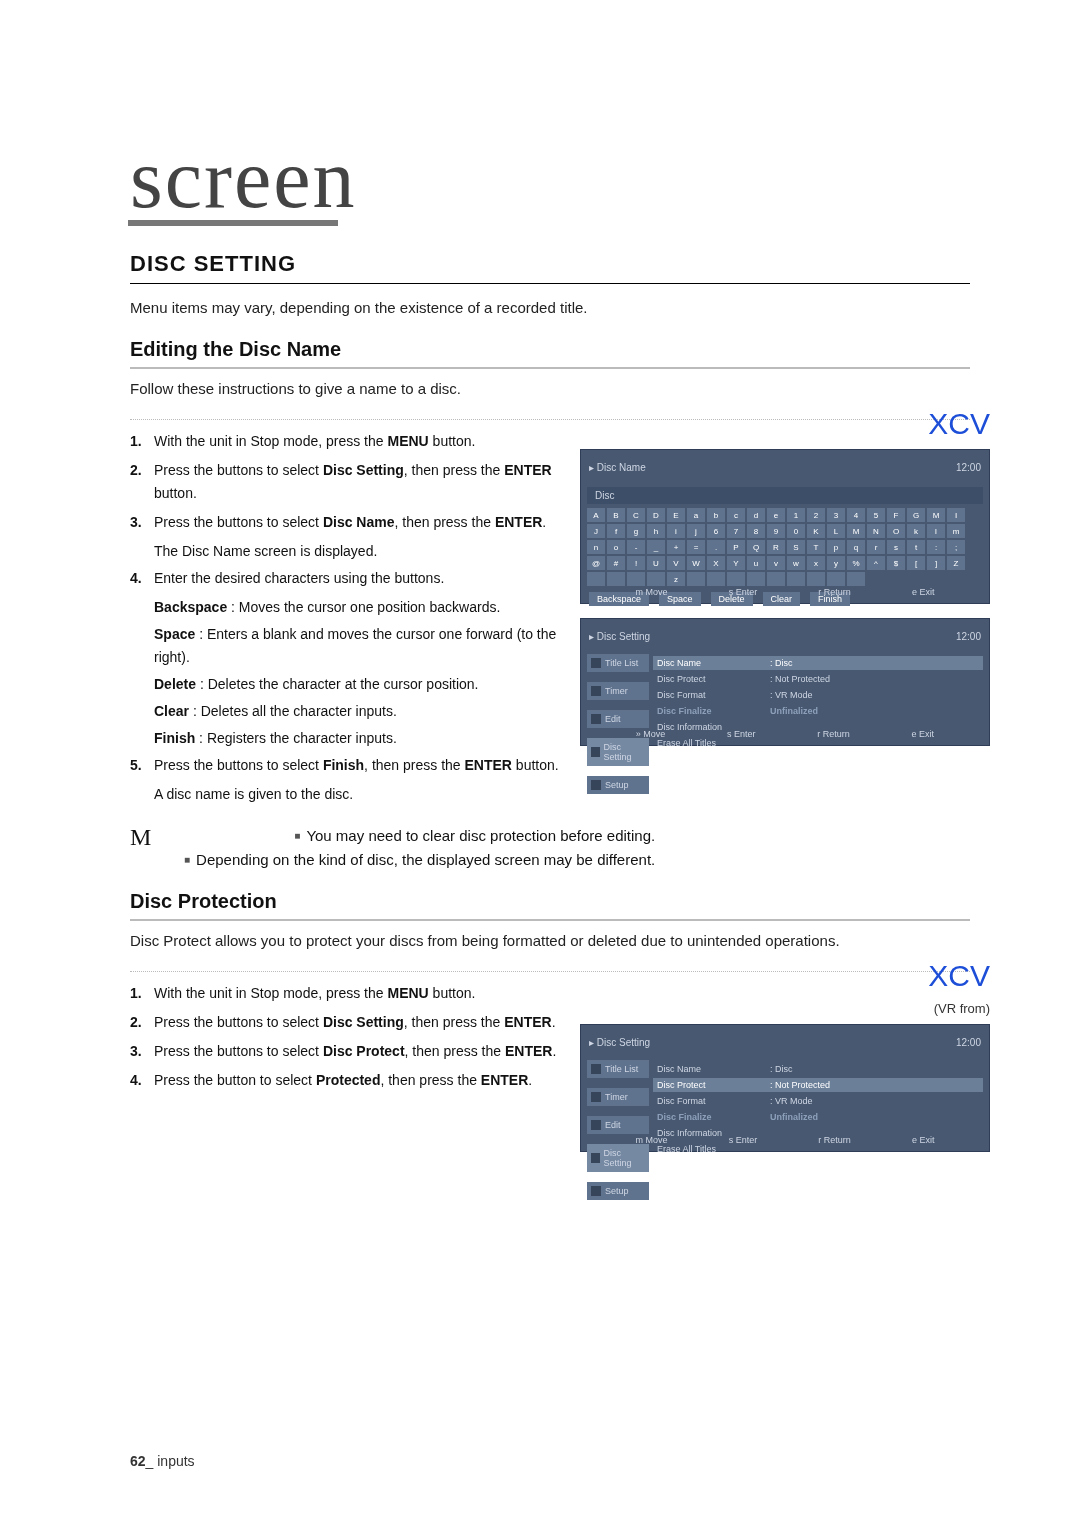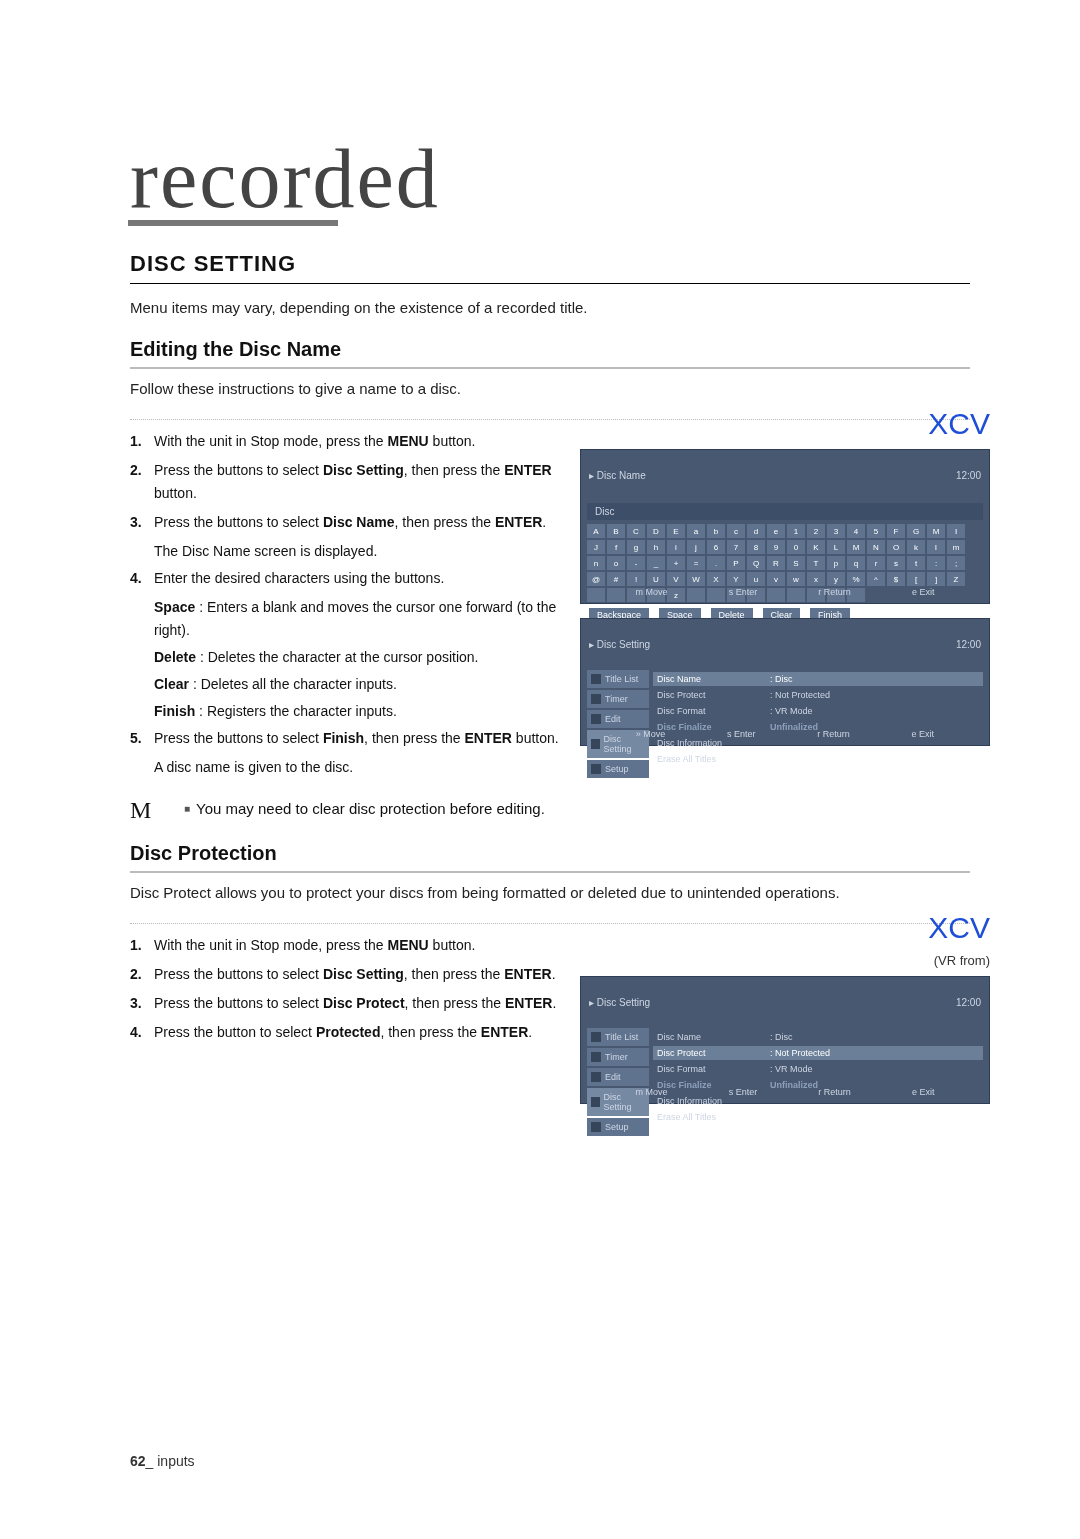--- a/index.html
+++ b/index.html
@@ -21,63 +21,64 @@
   ol.numlist { list-style: none; counter-reset: n; font-size: 14px; line-height: 23px; }
   ol.numlist > li { counter-increment: n; padding-left: 24px; position: relative; margin-bottom: 6px; }
   ol.numlist > li::before { content: counter(n) "."; position: absolute; left: 0; font-weight: 700; }
   .indent { padding-left: 24px; font-size: 14px; line-height: 23px; margin-bottom: 4px; }
   .note-row { display: flex; align-items: flex-start; gap: 24px; margin-top: 14px; }
   .note-icon { font-size: 24px; font-weight: 400; font-family: Georgia, serif; width: 30px; }
   .note-text { font-size: 15px; line-height: 24px; text-align: right; }
   .bullet::before { content: "\25A0"; font-size: 10px; color: #555; margin-right: 6px; vertical-align: 2px; }
   .mock { width: 410px; height: 155px; background: #475870; color: #cfd6e4; font-size: 10px; margin-bottom: 14px; border: 1px solid #2f3e56; position: relative; }
   .mock-small { height: 128px; }
-  .mock .header { display: flex; justify-content: space-between; padding: 20px 8px; font-size: 10px; }
+  .mock .header { display: flex; justify-content: space-between; padding: 12px 8px; font-size: 10px; }
   .mock .subbar { background: #3d4e68; padding: 3px 8px; font-size: 10px; margin: 2px 6px; }
   .kbgrid { display: flex; flex-wrap: wrap; gap: 2px; padding: 2px 6px; }
   .kbgrid .k { width: 18px; height: 14px; background: #5f738e; color: #fff; font-size: 8px; display: flex; align-items: center; justify-content: center; }
   .btnrow { display: flex; gap: 10px; padding: 4px 8px; }
   .btnrow .b { background: #5f738e; padding: 2px 8px; font-size: 9px; color:#fff; }
   .footbar { display: flex; justify-content: space-around; padding: 4px 24px; font-size: 9px; position: absolute; bottom: 2px; left: 0; right: 0; }
   .menu-body { display: flex; padding: 0 6px; gap: 4px; }
-  .side { width: 62px; display: flex; flex-direction: column; gap: 2px; justify-content: flex-end; }
+  .side { width: 62px; display: flex; flex-direction: column; gap: 10px; justify-content: flex-end; }
   .side .sitem { background: #5f738e; padding: 4px 4px; font-size: 9px; color:#cfd6e4; display:flex; gap:4px; align-items:center; }
   .side .sitem.active { background: #7589a3; }
   .side .sitem .ico { width:10px; height:10px; background:#364559; }
   .detail { flex: 1; display: flex; flex-direction: column; gap: 2px; padding: 2px 0; }
   .detail .row { display: flex; gap: 18px; font-size: 9px; padding: 2px 4px; }
   .detail .row.sel { background:#6b7f99; color:#fff; }
   .dim { color:#8da0bb;font-weight:bold; }
   .page-foot { position:absolute; left:130px; bottom:70px; font-size:14px; color:#333; }
   .page-foot b { font-weight:700; }
 </style>
 </head>
 <body>
 
 <div class="page">
-  <div class="big-title">recorded</div>
+  <div class="big-title">screen</div>
   <div class="title-underline"></div>
 
   <div class="h1">DISC SETTING</div>
   <hr class="rule">
   <div class="para">Menu items may vary, depending on the existence of a recorded title.</div>
 
   <div class="h2">Editing the Disc Name</div>
   <hr class="thin-rule">
   <div class="para">Follow these instructions to give a name to a disc.</div>
 
   <div class="cols">
     <div class="left">
       <hr class="dotted">
       <ol class="numlist" id="editSteps">
           <li>With the unit in Stop mode, press the <b>MENU</b> button.</li>
           <li>Press the            buttons to select <b>Disc Setting</b>, then press the <b>ENTER</b> button.</li>
           <li>Press the            buttons to select <b>Disc Name</b>, then press the <b>ENTER</b>.</li>
           <div class="indent">The Disc Name screen is displayed.</div>
           <li>Enter the desired characters using the                    buttons.</li>
+          <div class="indent"><b>Backspace</b> : Moves the cursor one position backwards.</div>
           <div class="indent"><b>Space</b> : Enters a blank and moves the cursor one forward (to the right).</div>
           <div class="indent"><b>Delete</b> : Deletes the character at the cursor position.</div>
           <div class="indent"><b>Clear</b> : Deletes all the character inputs.</div>
           <div class="indent"><b>Finish</b> : Registers the character inputs.</div>
           <li>Press the                  buttons to select <b>Finish</b>, then press the <b>ENTER</b> button.</li>
           <div class="indent">A disc name is given to the disc.</div>
         </ol>
     </div>
     <div class="right">
       <div class="discs">XCV</div>
@@ -257,20 +258,21 @@
             <span>e  Exit</span>
           </div>
         </div>
     </div>
   </div>
 
   <div class="note-row">
     <div class="note-icon">M</div>
     <div class="note-text">
       <div class="bullet">You may need to clear disc protection before editing.</div>
+      <div class="bullet">Depending on the kind of disc, the displayed screen may be different.</div>
     </div>
   </div>
 
   <div class="h2">Disc Protection</div>
   <hr class="thin-rule">
   <div class="para">Disc Protect allows you to protect your discs from being formatted or deleted due to unintended operations.</div>
 
   <div class="cols">
     <div class="left">
       <hr class="dotted">

